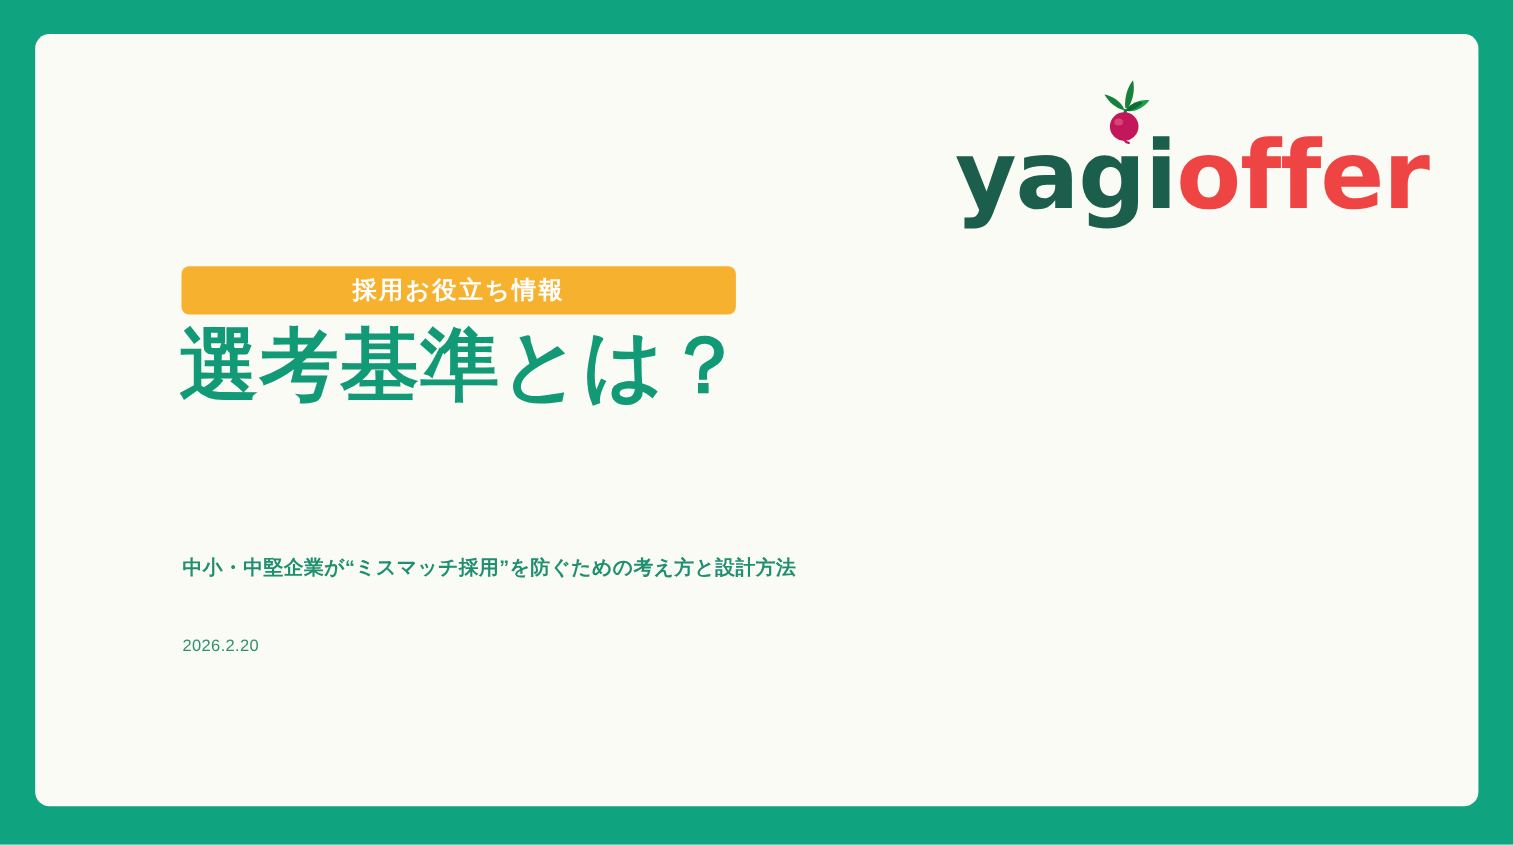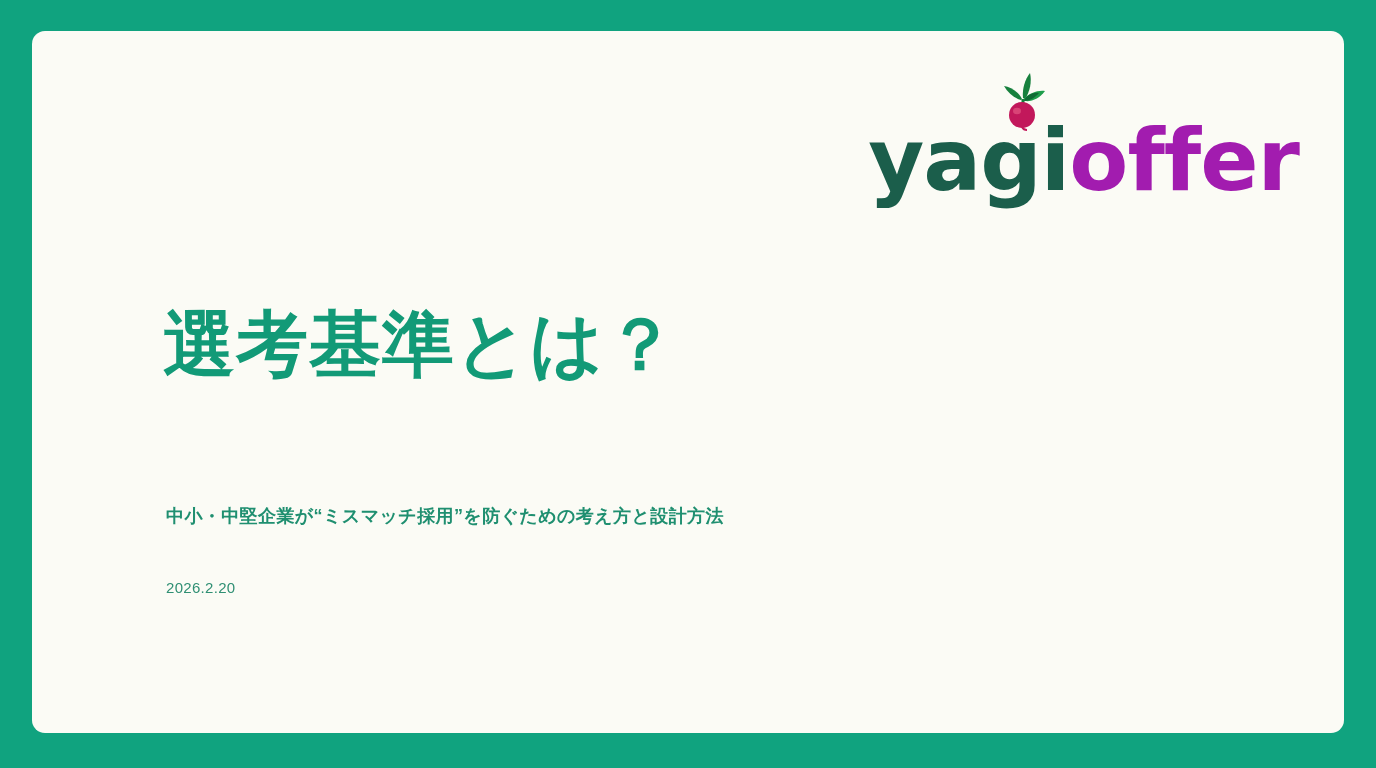--- a/index.html
+++ b/index.html
@@ -47,21 +47,21 @@
     position: relative;
     font-family: "DejaVu Sans", sans-serif;
     font-weight: 700;
     font-size: 86px;
     line-height: 1;
     letter-spacing: -1px;
     display: flex;
     align-items: baseline;
   }
   .logo-yagi { color: #1b5e4b; }
-  .logo-offer { color: #a21caf; }
+  .logo-offer { color: #ef4444; }
   #radish-icon {
     position: absolute;
     left: 128px;
     top: -48px;
     width: 56px;
     height: 62px;
   }
 
   
   #category-badge {
@@ -81,21 +81,21 @@
     font-size: 22px;
     font-weight: 700;
     letter-spacing: 2px;
     white-space: nowrap;
   }
 
   
   #slide-title {
     position: absolute;
     left: 131px;
-    top: 272px;
+    top: 260px;
     margin: 0;
     color: #129a77;
     font-size: 72px;
     font-weight: 700;
     line-height: 1.16;
     letter-spacing: 1px;
     white-space: nowrap;
   }
 
   
@@ -147,20 +147,23 @@
           <path d="M27 30 L27 38" stroke="#17803d" stroke-width="3" fill="none"></path>
 
           <ellipse cx="26" cy="46" rx="13" ry="13" fill="#c2185b"></ellipse>
           <ellipse cx="21" cy="42" rx="4" ry="3.2" fill="#e0517f" opacity="0.75"></ellipse>
 
           <path d="M26 58 C27 60 29 61 31 61" stroke="#c2185b" stroke-width="2" fill="none"></path>
         </svg>
       </div>
     </div>
 
+    <div id="category-badge">
+      <span id="category-badge-label">採用お役立ち情報</span>
+    </div>
 
     <h1 id="slide-title">選考基準とは？</h1>
 
     <p id="slide-subtitle">中小・中堅企業が“ミスマッチ採用”を防ぐための考え方と設計方法</p>
 
     <p id="slide-date">2026.2.20</p>
 
   </div>
 </div>
 

